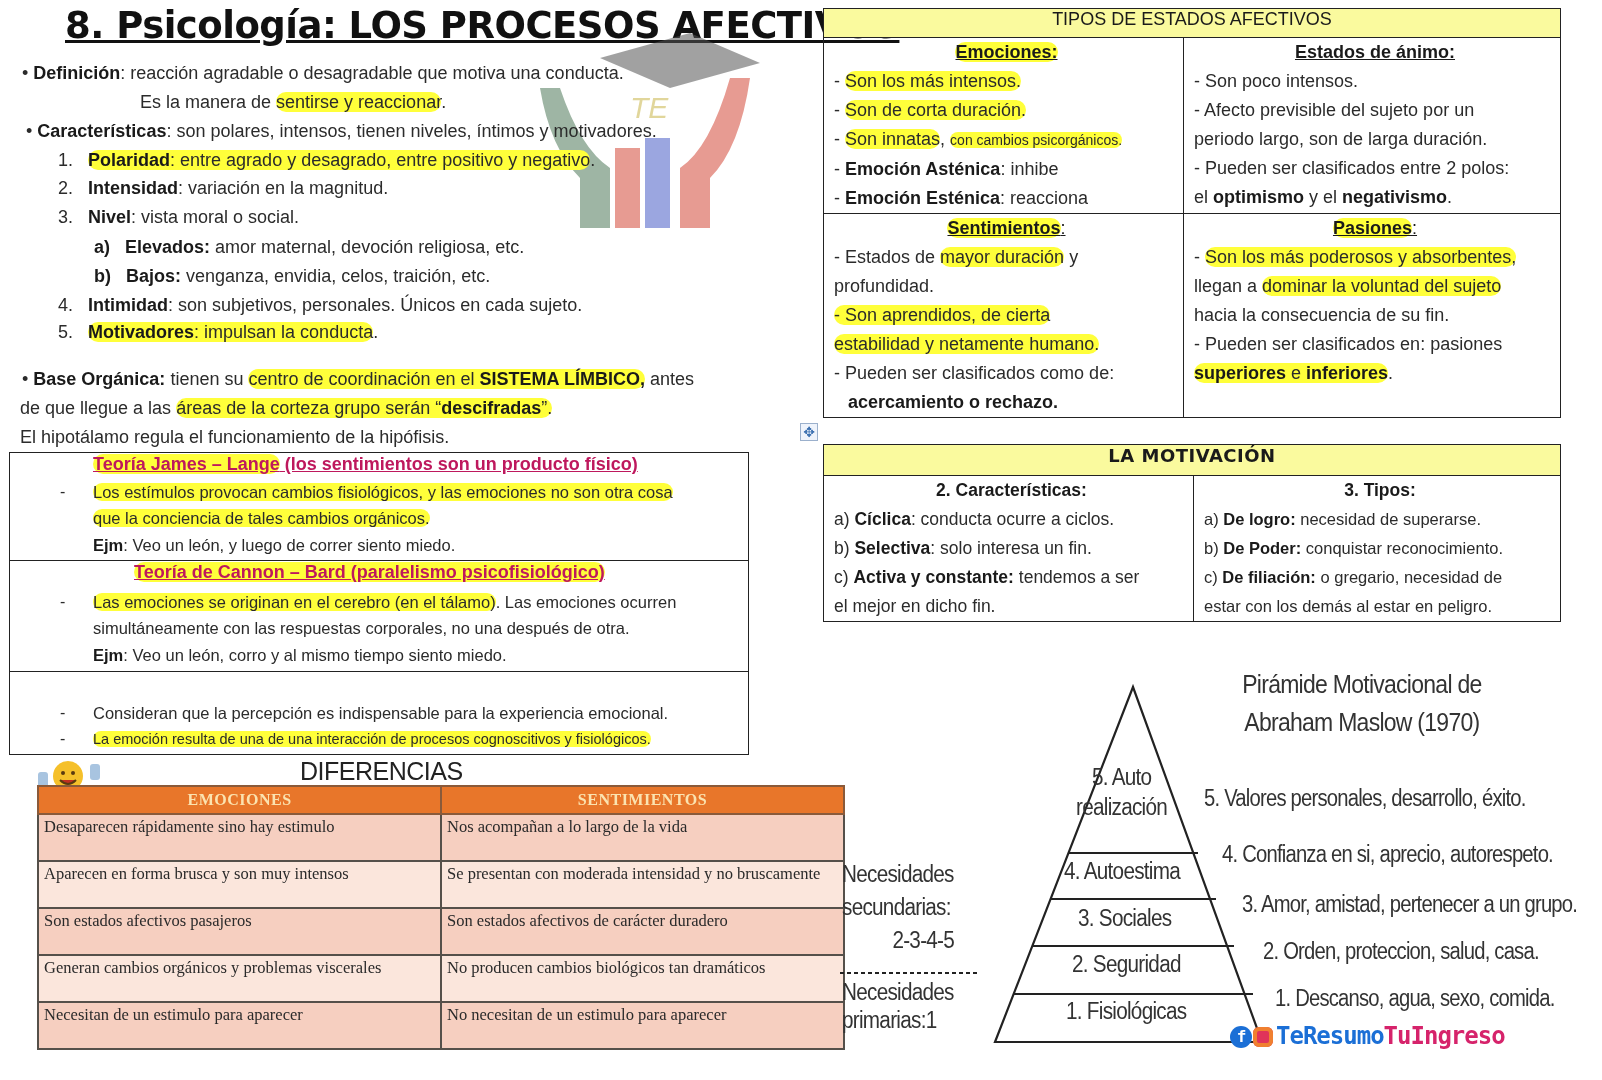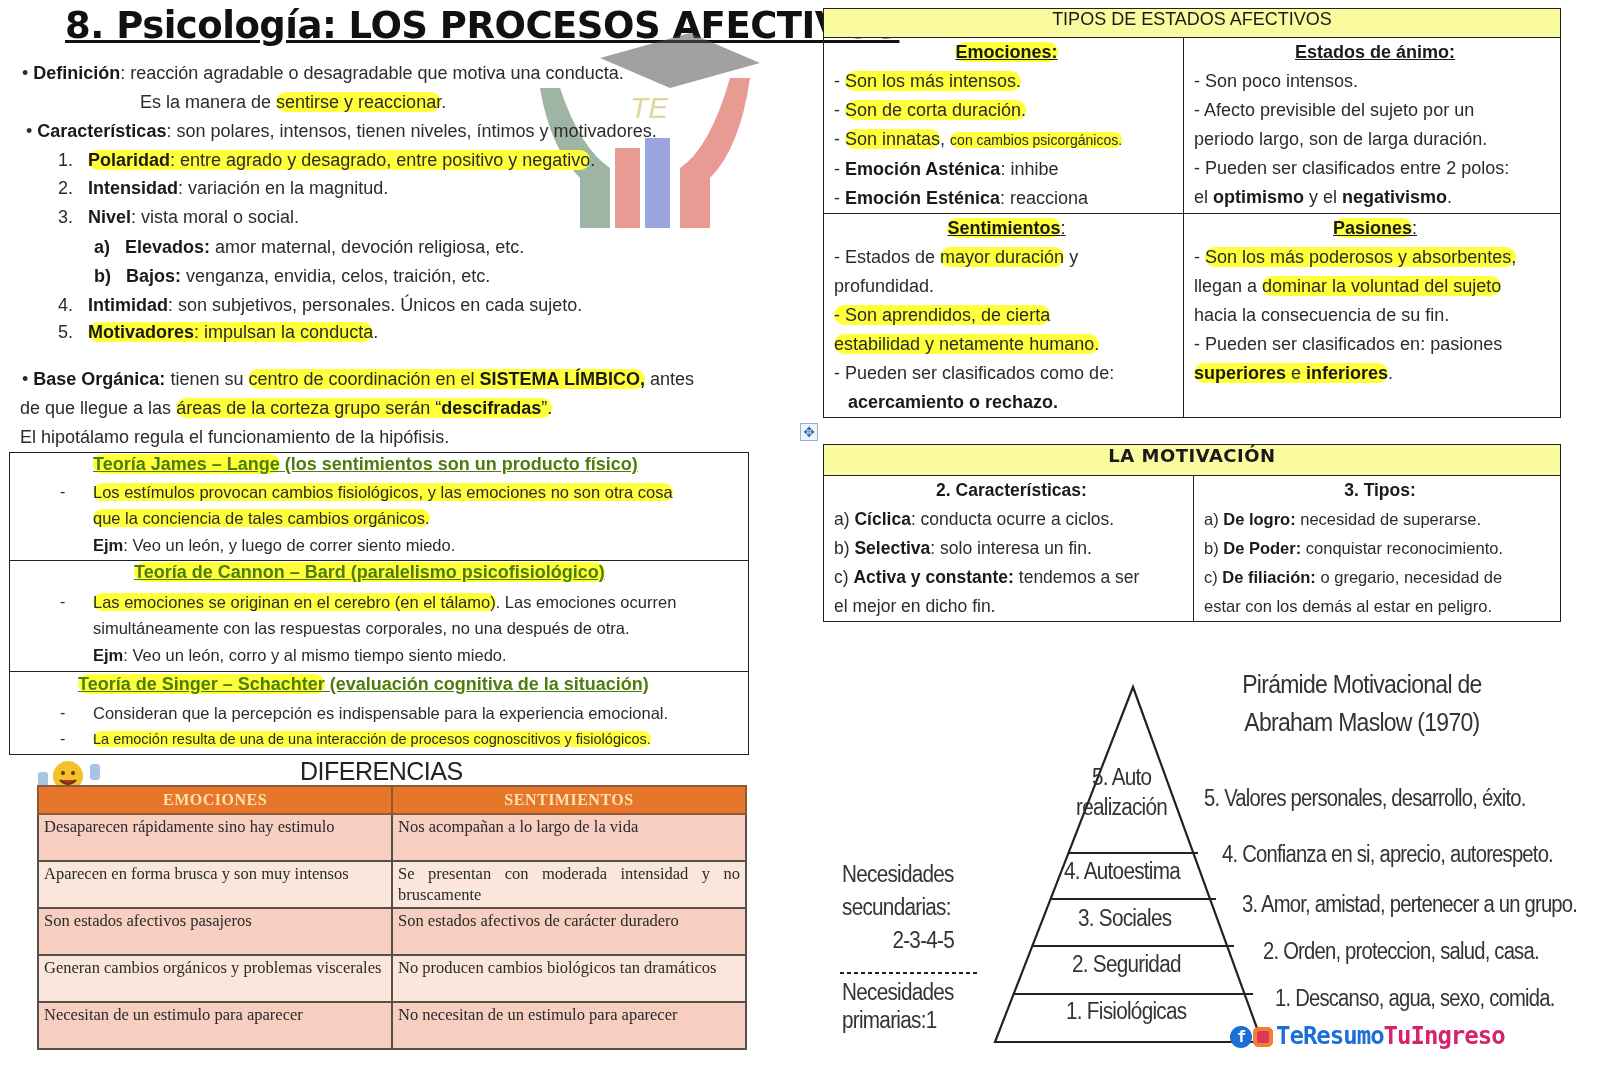--- a/index.html
+++ b/index.html
@@ -17,27 +17,27 @@
   .title { left:65px; top:4px; font-size:37px; font-weight:bold; text-decoration:underline;
     font-family:"DejaVu Sans", sans-serif; letter-spacing:-0.5px; color:#111; }
 
   
   .wm { left:520px; top:28px; width:250px; height:200px; opacity:0.55; }
 
   
   .theories { left:9px; top:452px; width:740px; height:303px; border:1.5px solid #222; box-sizing:border-box; }
   .th-sec { position:absolute; left:0; right:0; border-bottom:1.5px solid #222; }
   .th-sec:last-child { border-bottom:none; }
-  .th-title { position:absolute; font-size:18px; font-weight:bold; text-decoration:underline; white-space:nowrap; color:#4d7c0f;}
+  .th-title { position:absolute; font-size:18px; font-weight:bold; text-decoration:underline; white-space:nowrap; color:#be185d;}
   .th-dash { position:absolute; left:50px; font-size:16px; }
   .th-text { position:absolute; left:83px; font-size:16.5px; white-space:nowrap; line-height:22px; }
 
   
   .diff-title { left:300px; top:757px; font-size:25px; color:#222; font-family:"Liberation Sans", sans-serif; letter-spacing:-0.5px;}
-  .diff-table { left:37px; top:785px; width:710px; border-collapse:collapse; font-family:"Liberation Serif", serif; font-size:16.5px; color:#2a2a2a; }
+  .diff-table { left:37px; top:785px; width:808px; border-collapse:collapse; font-family:"Liberation Serif", serif; font-size:16.5px; color:#2a2a2a; }
   .diff-table th { background:#e8762a; color:#fbe3b0; font-weight:bold; font-size:16px; height:26px; border:2px solid #8a5a3a; text-align:center; padding:0; letter-spacing:0.5px;}
   .diff-table td { border:2px solid #55504a; vertical-align:top; padding:1px 5px 0 5px; line-height:21px; text-align:justify; height:44px; width:50%; }
   .diff-table tr.odd td { background:#f6cfc0; }
   .diff-table tr.even td { background:#fbe6dc; }
   .emoji { left:30px; top:758px; width:80px; height:50px; }
 
   
   .rt { position:absolute; border-collapse:collapse; }
   .rt td { border:1.5px solid #222; vertical-align:top; }
   .tipos { left:823px; top:8px; width:738px; }
@@ -125,21 +125,20 @@
     <div class="th-text" style="top:81px;"><b>Ejm</b><span>: Veo un león, y luego de correr siento miedo.</span></div>
   </div>
   <div class="th-sec" style="top:107px;height:111px;">
     <div class="th-title" style="left:124px;top:2px;"><span class="hl">Teoría de Cannon – Bard (paralelismo psicofisiológico)</span></div>
     <div class="th-dash" style="top:33px;">-</div>
     <div class="th-text" style="top:31px;"><span class="hl">Las emociones se originan en el cerebro (en el tálamo)</span><span>. Las emociones ocurren</span></div>
     <div class="th-text" style="top:57px;">simultáneamente con las respuestas corporales, no una después de otra.</div>
     <div class="th-text" style="top:84px;"><b>Ejm</b><span>: Veo un león, corro y al mismo tiempo siento miedo.</span></div>
   </div>
   <div class="th-sec" style="top:218px;height:83px;">
-    <div class="th-title" style="left:68px;top:3px;"><span class="hl">Teoría de Singer – Schachter</span><span> (evaluación cognitiva de la situación)</span></div>
     <div class="th-dash" style="top:33px;">-</div>
     <div class="th-text" style="top:31px;">Consideran que la percepción es indispensable para la experiencia emocional.</div>
     <div class="th-dash" style="top:59px;">-</div>
     <div class="th-text" style="top:57px;font-size:14.5px;"><span class="hl">La emoción resulta de una de una interacción de procesos cognoscitivos y fisiológicos.</span></div>
   </div>
 </div>
 
 <svg class="abs emoji" viewBox="0 0 80 50">
   <circle cx="38" cy="18" r="15" fill="#f5c02a"></circle>
   <circle cx="33" cy="15" r="2" fill="#5a3a10"></circle>

